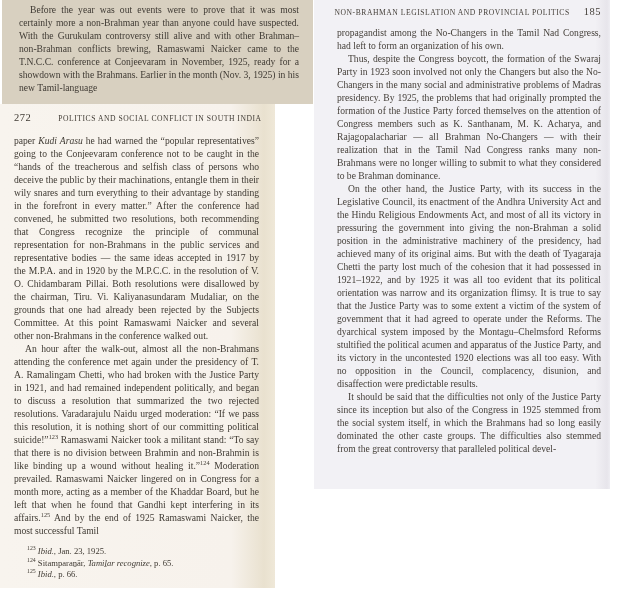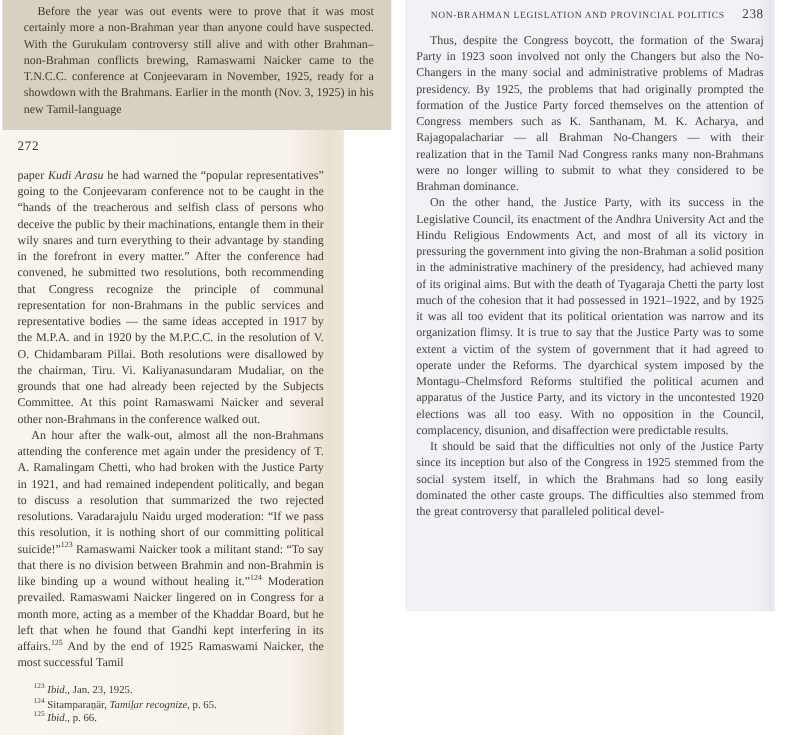--- a/index.html
+++ b/index.html
@@ -37,25 +37,25 @@
   }
   .page-num{font-size:10.5px;letter-spacing:.5px;}
   .running-head{
     font-size:7.6px;letter-spacing:.55px;font-variant:small-caps;
     text-transform:uppercase;
   }
   .page-272 .running-head{margin-left:27px;}
 
   
   .page-273{
-    position:absolute;left:324px;top:0;width:296px;height:489px;
+    position:absolute;left:314px;top:0;width:296px;height:489px;
     background:linear-gradient(to right,
       var(--right-page-paper,#f2f1f5) 0%, #f2f1f5 95%, #e7e5eb 99%, #eeedf2 100%);
     color:#46413b;
-    padding:6px 9px 0 9px;box-sizing:border-box;overflow:hidden;
+    padding:6px 9px 0 23px;box-sizing:border-box;overflow:hidden;
   }
   .page-273 .running-head-row{justify-content:flex-end;margin:0 0 9px 0;}
   .page-273 .running-head{margin-right:14px;}
 
   
   .body-text .para{
     margin:0;font-size:9.6px;line-height:13px;text-align:justify;
     text-justify:inter-word;
   }
   .para.indent{text-indent:11px;}
@@ -76,37 +76,39 @@
 
   <div class="scan-artifact"></div>
 
   <div class="page-fragment body-text">
       <p class="para indent"><span>Before the year was out events were to prove that it was most certainly more a non-Brahman year than anyone could have suspected. With the Gurukulam controversy still alive and with other Brahman–non-Brahman conflicts brewing, Ramaswami Naicker came to the T.N.C.C. conference at Conjeevaram in November, 1925, ready for a showdown with the Brahmans. Earlier in the month (Nov. 3, 1925) in his new Tamil-language</span></p>
     </div>
 
   <div class="page-272">
     <div class="running-head-row">
       <span class="page-num">272</span>
+      <span class="running-head">POLITICS AND SOCIAL CONFLICT IN SOUTH INDIA</span>
     </div>
     <div class="body-text">
         <p class="para"><span>paper </span><em>Kudi Arasu</em><span> he had warned the “popular representatives” going to the Conjeevaram conference not to be caught in the “hands of the treacherous and selfish class of persons who deceive the public by their machinations, entangle them in their wily snares and turn everything to their advantage by standing in the forefront in every matter.” After the conference had convened, he submitted two resolutions, both recommending that Congress recognize the principle of communal representation for non-Brahmans in the public services and representative bodies — the same ideas accepted in 1917 by the M.P.A. and in 1920 by the M.P.C.C. in the resolution of V. O. Chidambaram Pillai. Both resolutions were disallowed by the chairman, Tiru. Vi. Kaliyanasundaram Mudaliar, on the grounds that one had already been rejected by the Subjects Committee. At this point Ramaswami Naicker and several other non-Brahmans in the conference walked out.</span></p>
         <p class="para indent"><span>An hour after the walk-out, almost all the non-Brahmans attending the conference met again under the presidency of T. A. Ramalingam Chetti, who had broken with the Justice Party in 1921, and had remained independent politically, and began to discuss a resolution that summarized the two rejected resolutions. Varadarajulu Naidu urged moderation: “If we pass this resolution, it is nothing short of our committing political suicide!”</span><sup>123</sup><span> Ramaswami Naicker took a militant stand: “To say that there is no division between Brahmin and non-Brahmin is like binding up a wound without healing it.”</span><sup>124</sup><span> Moderation prevailed. Ramaswami Naicker lingered on in Congress for a month more, acting as a member of the Khaddar Board, but he left that when he found that Gandhi kept interfering in its affairs.</span><sup>125</sup><span> And by the end of 1925 Ramaswami Naicker, the most successful Tamil</span></p>
       </div>
     <div class="footnotes">
         <p class="para"><sup>123</sup><span> </span><em>Ibid.</em><span>, Jan. 23, 1925.</span></p>
         <p class="para"><sup>124</sup><span> Sitamparaṉār, </span><em>Tamiḻar recognize</em><span>, p. 65.</span></p>
         <p class="para"><sup>125</sup><span> </span><em>Ibid.</em><span>, p. 66.</span></p>
       </div>
   </div>
 
   <div class="page-273">
     <div class="running-head-row">
       <span class="running-head">NON-BRAHMAN LEGISLATION AND PROVINCIAL POLITICS</span>
-      <span class="page-num">238</span>
+      <span class="page-num">185</span>
     </div>
     <div class="body-text">
+        <p class="para"><span>propagandist among the No-Changers in the Tamil Nad Congress, had left to form an organization of his own.</span></p>
         <p class="para indent"><span>Thus, despite the Congress boycott, the formation of the Swaraj Party in 1923 soon involved not only the Changers but also the No-Changers in the many social and administrative problems of Madras presidency. By 1925, the problems that had originally prompted the formation of the Justice Party forced themselves on the attention of Congress members such as K. Santhanam, M. K. Acharya, and Rajagopalachariar — all Brahman No-Changers — with their realization that in the Tamil Nad Congress ranks many non-Brahmans were no longer willing to submit to what they considered to be Brahman dominance.</span></p>
         <p class="para indent"><span>On the other hand, the Justice Party, with its success in the Legislative Council, its enactment of the Andhra University Act and the Hindu Religious Endowments Act, and most of all its victory in pressuring the government into giving the non-Brahman a solid position in the administrative machinery of the presidency, had achieved many of its original aims. But with the death of Tyagaraja Chetti the party lost much of the cohesion that it had possessed in 1921–1922, and by 1925 it was all too evident that its political orientation was narrow and its organization flimsy. It is true to say that the Justice Party was to some extent a victim of the system of government that it had agreed to operate under the Reforms. The dyarchical system imposed by the Montagu–Chelmsford Reforms stultified the political acumen and apparatus of the Justice Party, and its victory in the uncontested 1920 elections was all too easy. With no opposition in the Council, complacency, disunion, and disaffection were predictable results.</span></p>
         <p class="para indent"><span>It should be said that the difficulties not only of the Justice Party since its inception but also of the Congress in 1925 stemmed from the social system itself, in which the Brahmans had so long easily dominated the other caste groups. The difficulties also stemmed from the great controversy that paralleled political devel-</span></p>
       </div>
   </div>
 
 </div>
 
 </body></html>

